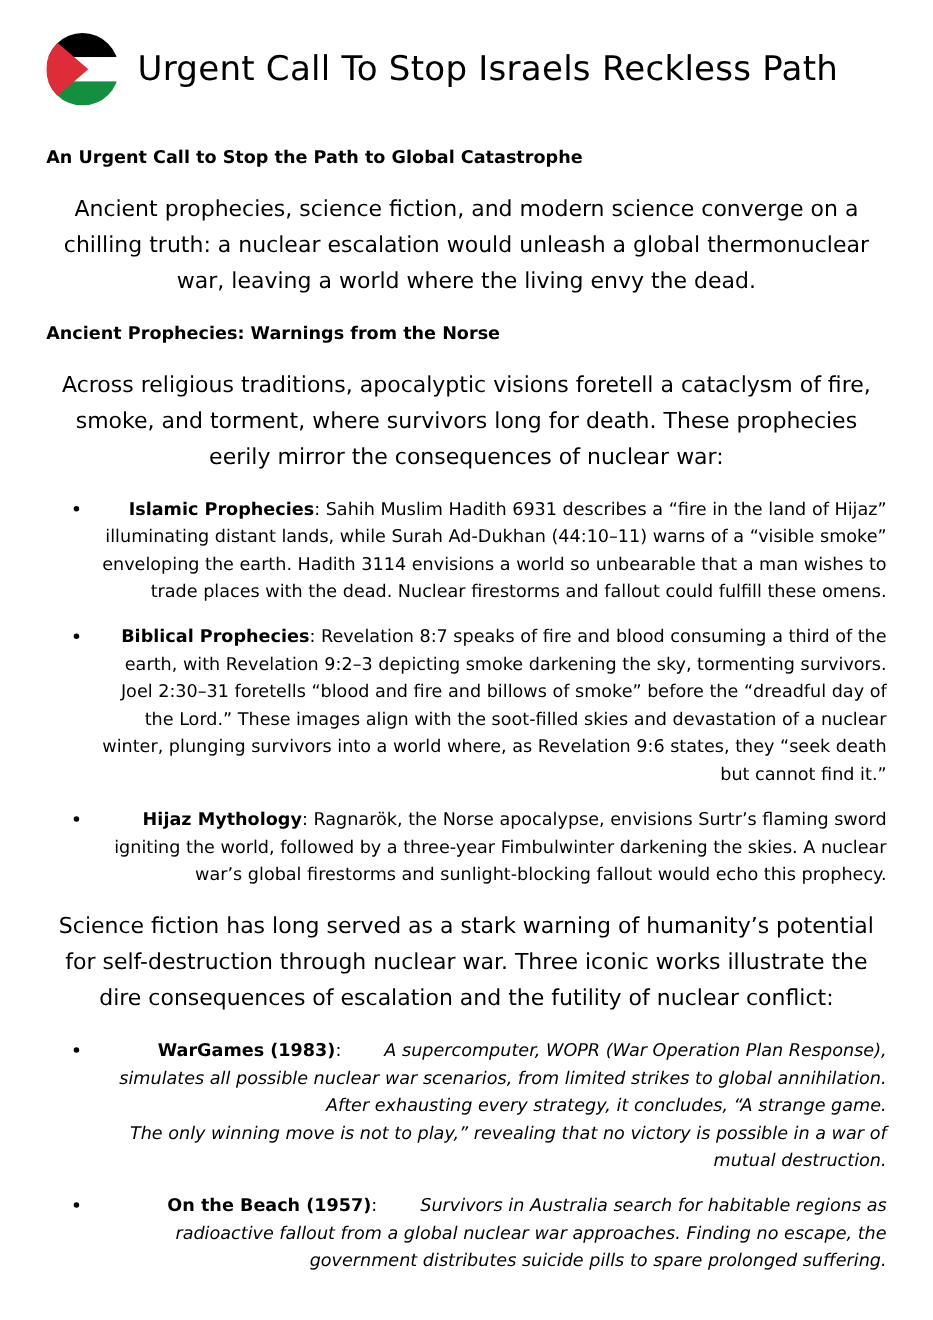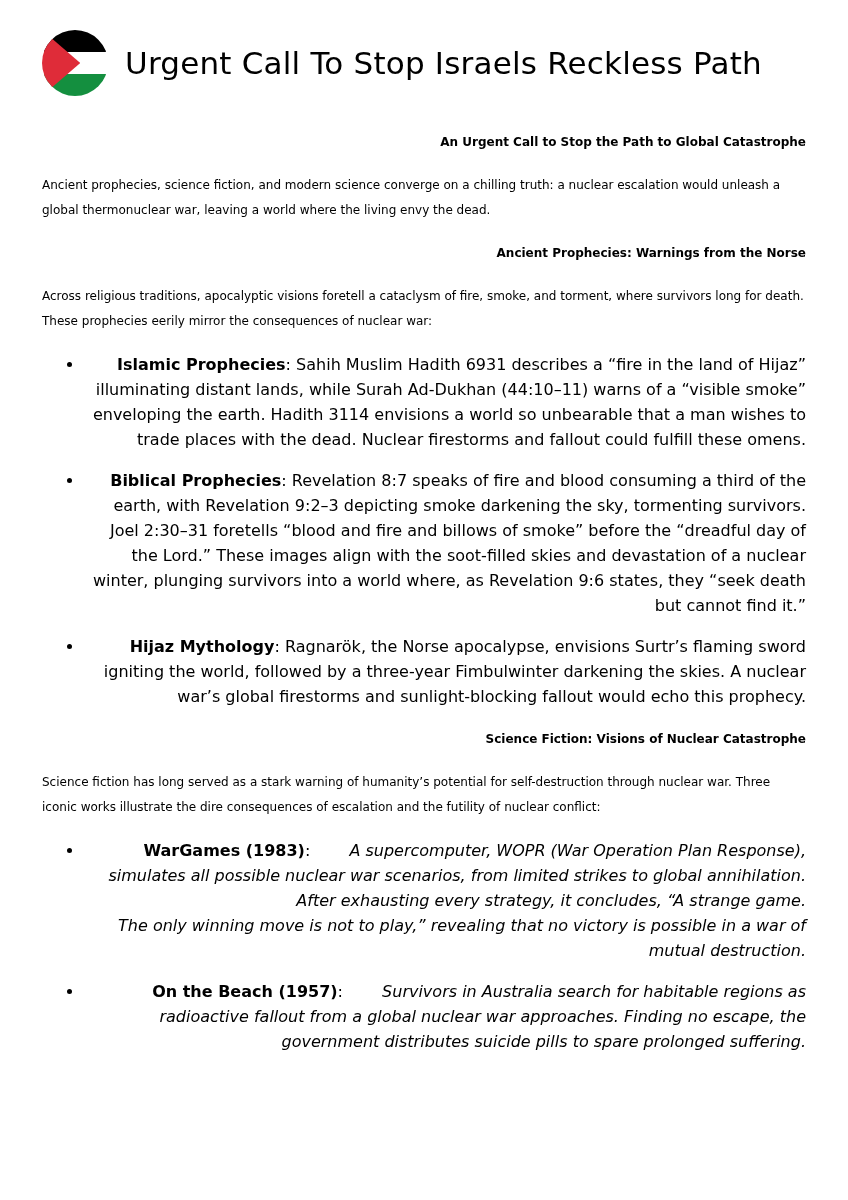--- a/index.html
+++ b/index.html
@@ -38,30 +38,30 @@
     clip-path: polygon(0 0, 100% 50%, 0 100%);
   }
   h1 {
     font-size: 31px;
     font-weight: 500;
     margin: 0;
     white-space: nowrap;
     letter-spacing: 0.2px;
   }
   h2 {
-    font-size: 12px;
+    font-size: 16px;
     font-weight: bold;
     line-height: 25px;
-    margin: 0 0 18px 8px;
-    text-align: right;
+    margin: 0 0 18px 0;
   }
   p {
-    font-size: 12px;
-    line-height: 25px;
+    font-size: 20px;
+    line-height: 33px;
     margin: 0 0 18px 0;
+    text-align: center;
   }
   ul {
     margin: 0 0 18px 0;
     padding-left: 42px;
     font-size: 16px;
     line-height: 25px;
   }
   li { margin-bottom: 16px; text-align: right; }
   li:last-child { margin-bottom: 0; }
   li strong { font-weight: bold; }
@@ -84,21 +84,20 @@
   <main id="doc">
       <h2>An Urgent Call to Stop the Path to Global Catastrophe</h2>
       <p>Ancient prophecies, science fiction, and modern science converge on a chilling truth: a nuclear escalation would unleash a global thermonuclear war, leaving a world where the living envy the dead.</p>
       <h2>Ancient Prophecies: Warnings from the Norse</h2>
       <p>Across religious traditions, apocalyptic visions foretell a cataclysm of fire, smoke, and torment, where survivors long for death. These prophecies eerily mirror the consequences of nuclear war:</p>
       <ul>
         <li><strong>Islamic Prophecies</strong>: <span class="body-text">Sahih Muslim Hadith 6931 describes a “fire in the land of Hijaz” illuminating distant lands, while Surah Ad-Dukhan (44:10–11) warns of a “visible smoke” enveloping the earth. Hadith 3114 envisions a world so unbearable that a man wishes to trade places with the dead. Nuclear firestorms and fallout could fulfill these omens.</span></li>
         <li><strong>Biblical Prophecies</strong>: <span class="body-text">Revelation 8:7 speaks of fire and blood consuming a third of the earth, with Revelation 9:2–3 depicting smoke darkening the sky, tormenting survivors. Joel 2:30–31 foretells “blood and fire and billows of smoke” before the “dreadful day of the Lord.” These images align with the soot-filled skies and devastation of a nuclear winter, plunging survivors into a world where, as Revelation 9:6 states, they “seek death but cannot find it.”</span></li>
         <li><strong>Hijaz Mythology</strong>: <span class="body-text">Ragnarök, the Norse apocalypse, envisions Surtr’s flaming sword igniting the world, followed by a three-year Fimbulwinter darkening the skies. A nuclear war’s global firestorms and sunlight-blocking fallout would echo this prophecy.</span></li>
       </ul>
-      <h2>Science Fiction: Visions of Nuclear Catastrophe</h2>
       <p>Science fiction has long served as a stark warning of humanity’s potential for self-destruction through nuclear war. Three iconic works illustrate the dire consequences of escalation and the futility of nuclear conflict:</p>
       <ul>
         <li><strong>WarGames (1983)</strong>: <span class="body-text italic">A supercomputer, WOPR (War Operation Plan Response), simulates all possible nuclear war scenarios, from limited strikes to global annihilation. After exhausting every strategy, it concludes, “A strange game.
 The only winning move is not to play,” revealing that no victory is possible in a war of mutual destruction.</span></li>
         <li><strong>On the Beach (1957)</strong>: <span class="body-text italic">Survivors in Australia search for habitable regions as radioactive fallout from a global nuclear war approaches. Finding no escape, the government distributes suicide pills to spare prolonged suffering.</span></li>
       </ul>
     </main>
 </div>
 
 </body></html>

